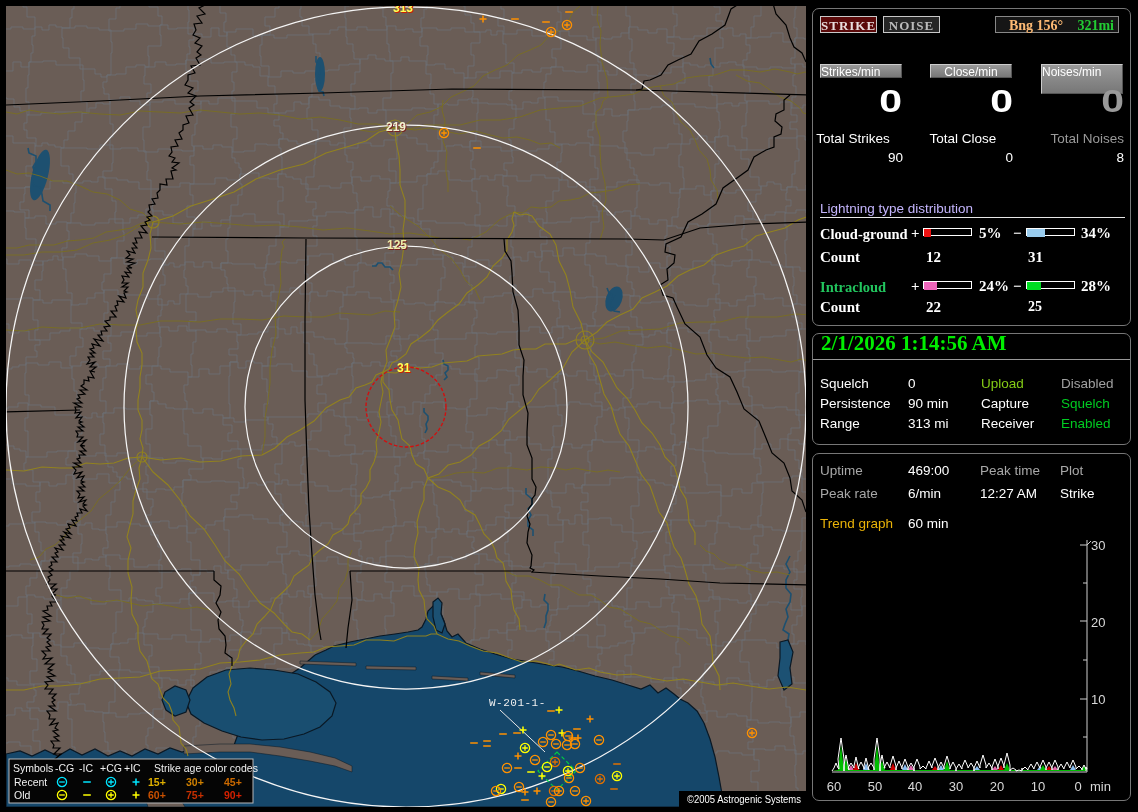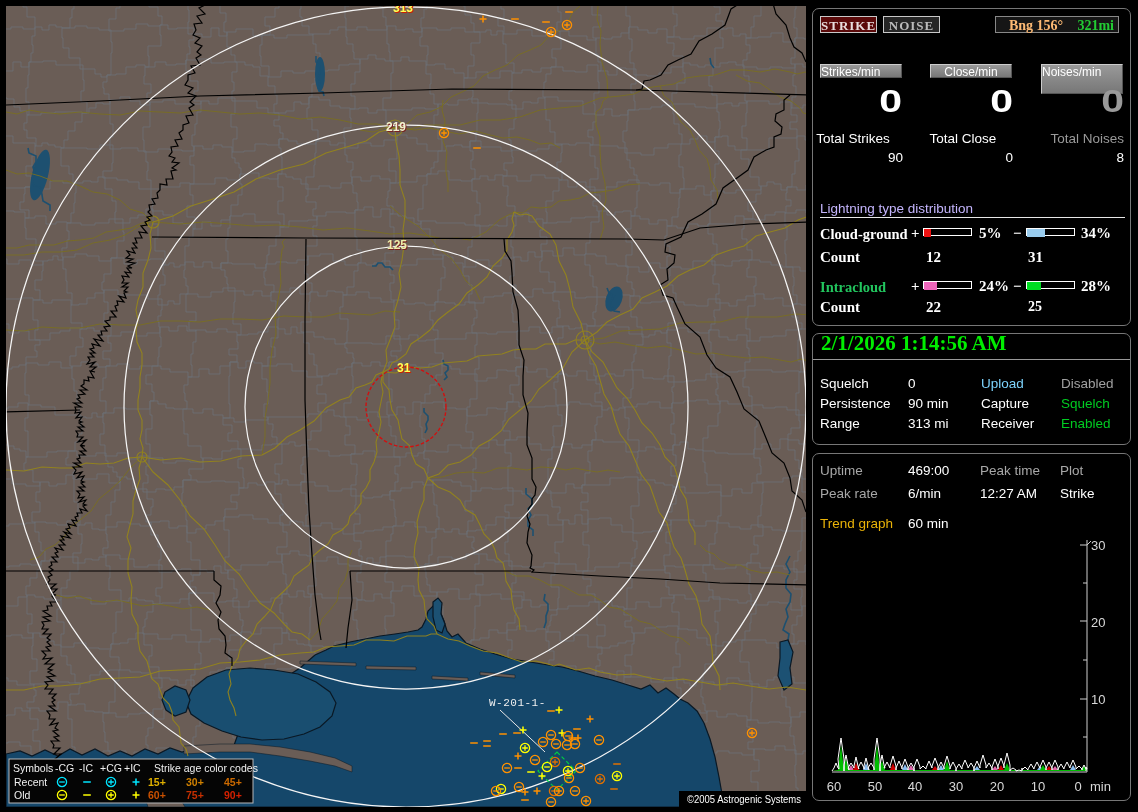--- a/index.html
+++ b/index.html
@@ -320,21 +320,21 @@
     <div style="width:14px;height:8px;background:#00dd22"></div>
   </div>
 <div style="position:absolute;left:1081px;top:278px;font-family:'Liberation Serif',serif;font-weight:bold;font-size:15px;color:#fff">28%</div>
 <div style="position:absolute;left:820px;top:299px;font-family:'Liberation Serif',serif;font-weight:bold;font-size:15px;color:#fff">Count</div>
 <div style="position:absolute;left:926px;top:299px;font-family:'Liberation Serif',serif;font-weight:bold;font-size:15px;color:#fff">22</div>
 <div style="position:absolute;left:1028px;top:299px;font-family:'Liberation Serif',serif;font-weight:bold;font-size:14px;color:#fff">25</div>
 <div style="position:absolute;left:821px;top:331px;font-family:'Liberation Serif',serif;font-weight:bold;font-size:21px;color:#00ee00">2/1/2026 1:14:56 AM</div>
 <div style="position:absolute;left:813px;top:359px;width:317px;height:1px;background:#999"></div>
 <div style="position:absolute;left:820px;top:376px;font-family:'Liberation Sans',sans-serif;font-size:13.5px;color:#fff">Squelch</div>
 <div style="position:absolute;left:908px;top:376px;font-family:'Liberation Sans',sans-serif;font-size:13.5px;color:#fff">0</div>
-<div style="position:absolute;left:981px;top:376px;font-family:'Liberation Sans',sans-serif;font-size:13.5px;color:#7dd3fc">Upload</div>
+<div style="position:absolute;left:981px;top:376px;font-family:'Liberation Sans',sans-serif;font-size:13.5px;color:#84cc16">Upload</div>
 <div style="position:absolute;left:1061px;top:376px;font-family:'Liberation Sans',sans-serif;font-size:13.5px"><span style="color:#a0a0a0">Disabled</span></div>
 <div style="position:absolute;left:820px;top:396px;font-family:'Liberation Sans',sans-serif;font-size:13.5px;color:#fff">Persistence</div>
 <div style="position:absolute;left:908px;top:396px;font-family:'Liberation Sans',sans-serif;font-size:13.5px;color:#fff">90 min</div>
 <div style="position:absolute;left:981px;top:396px;font-family:'Liberation Sans',sans-serif;font-size:13.5px;color:#fff">Capture</div>
 <div style="position:absolute;left:1061px;top:396px;font-family:'Liberation Sans',sans-serif;font-size:13.5px"><span style="color:#00cc22">Squelch</span></div>
 <div style="position:absolute;left:820px;top:416px;font-family:'Liberation Sans',sans-serif;font-size:13.5px;color:#fff">Range</div>
 <div style="position:absolute;left:908px;top:416px;font-family:'Liberation Sans',sans-serif;font-size:13.5px;color:#fff">313 mi</div>
 <div style="position:absolute;left:981px;top:416px;font-family:'Liberation Sans',sans-serif;font-size:13.5px;color:#fff">Receiver</div>
 <div style="position:absolute;left:1061px;top:416px;font-family:'Liberation Sans',sans-serif;font-size:13.5px"><span style="color:#00cc22">Enabled</span></div>
 <div style="position:absolute;left:820px;top:463px;font-family:'Liberation Sans',sans-serif;font-size:13.5px;color:#a8a8a8">Uptime</div>

